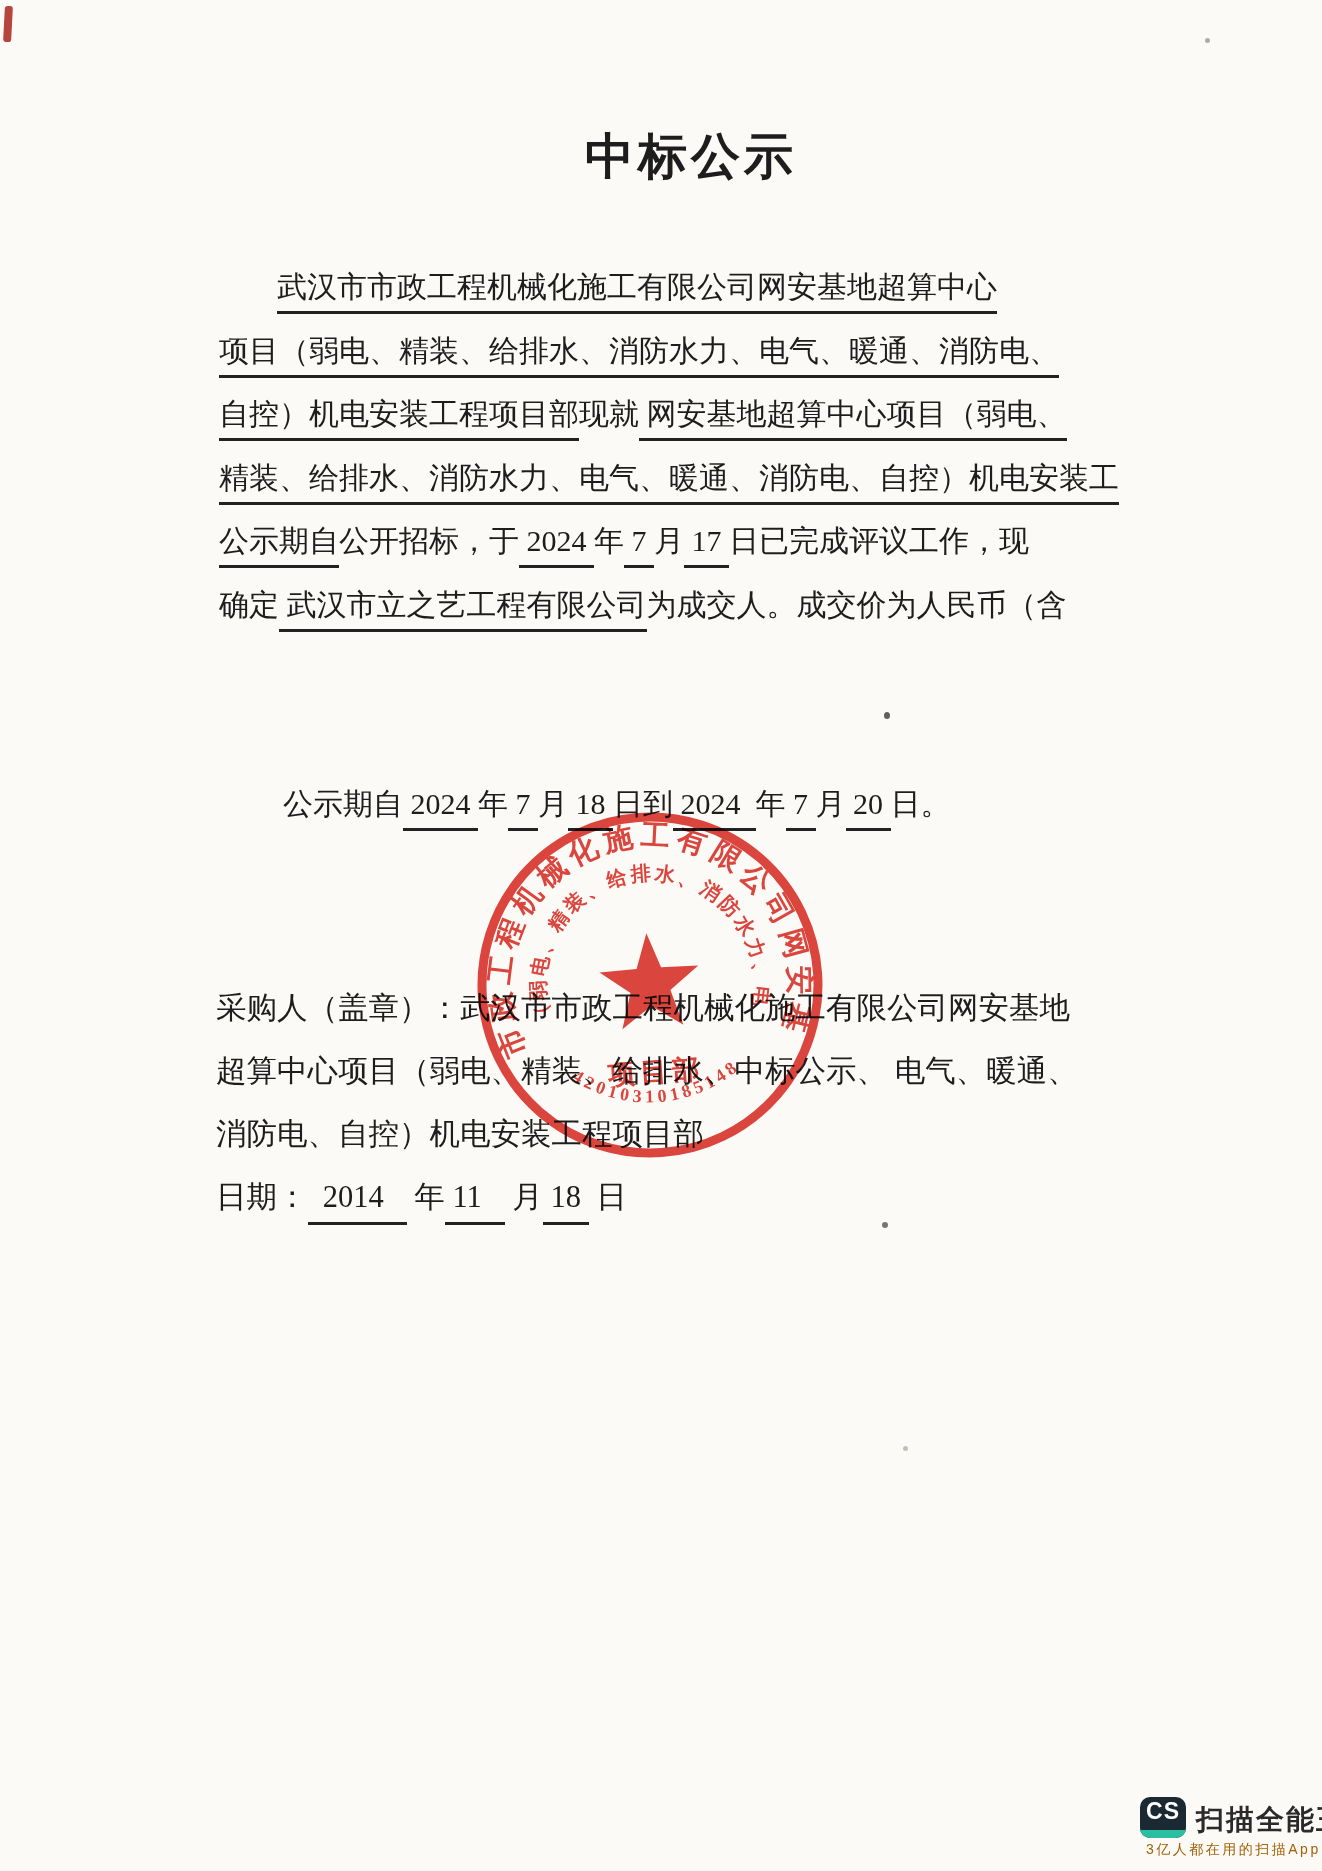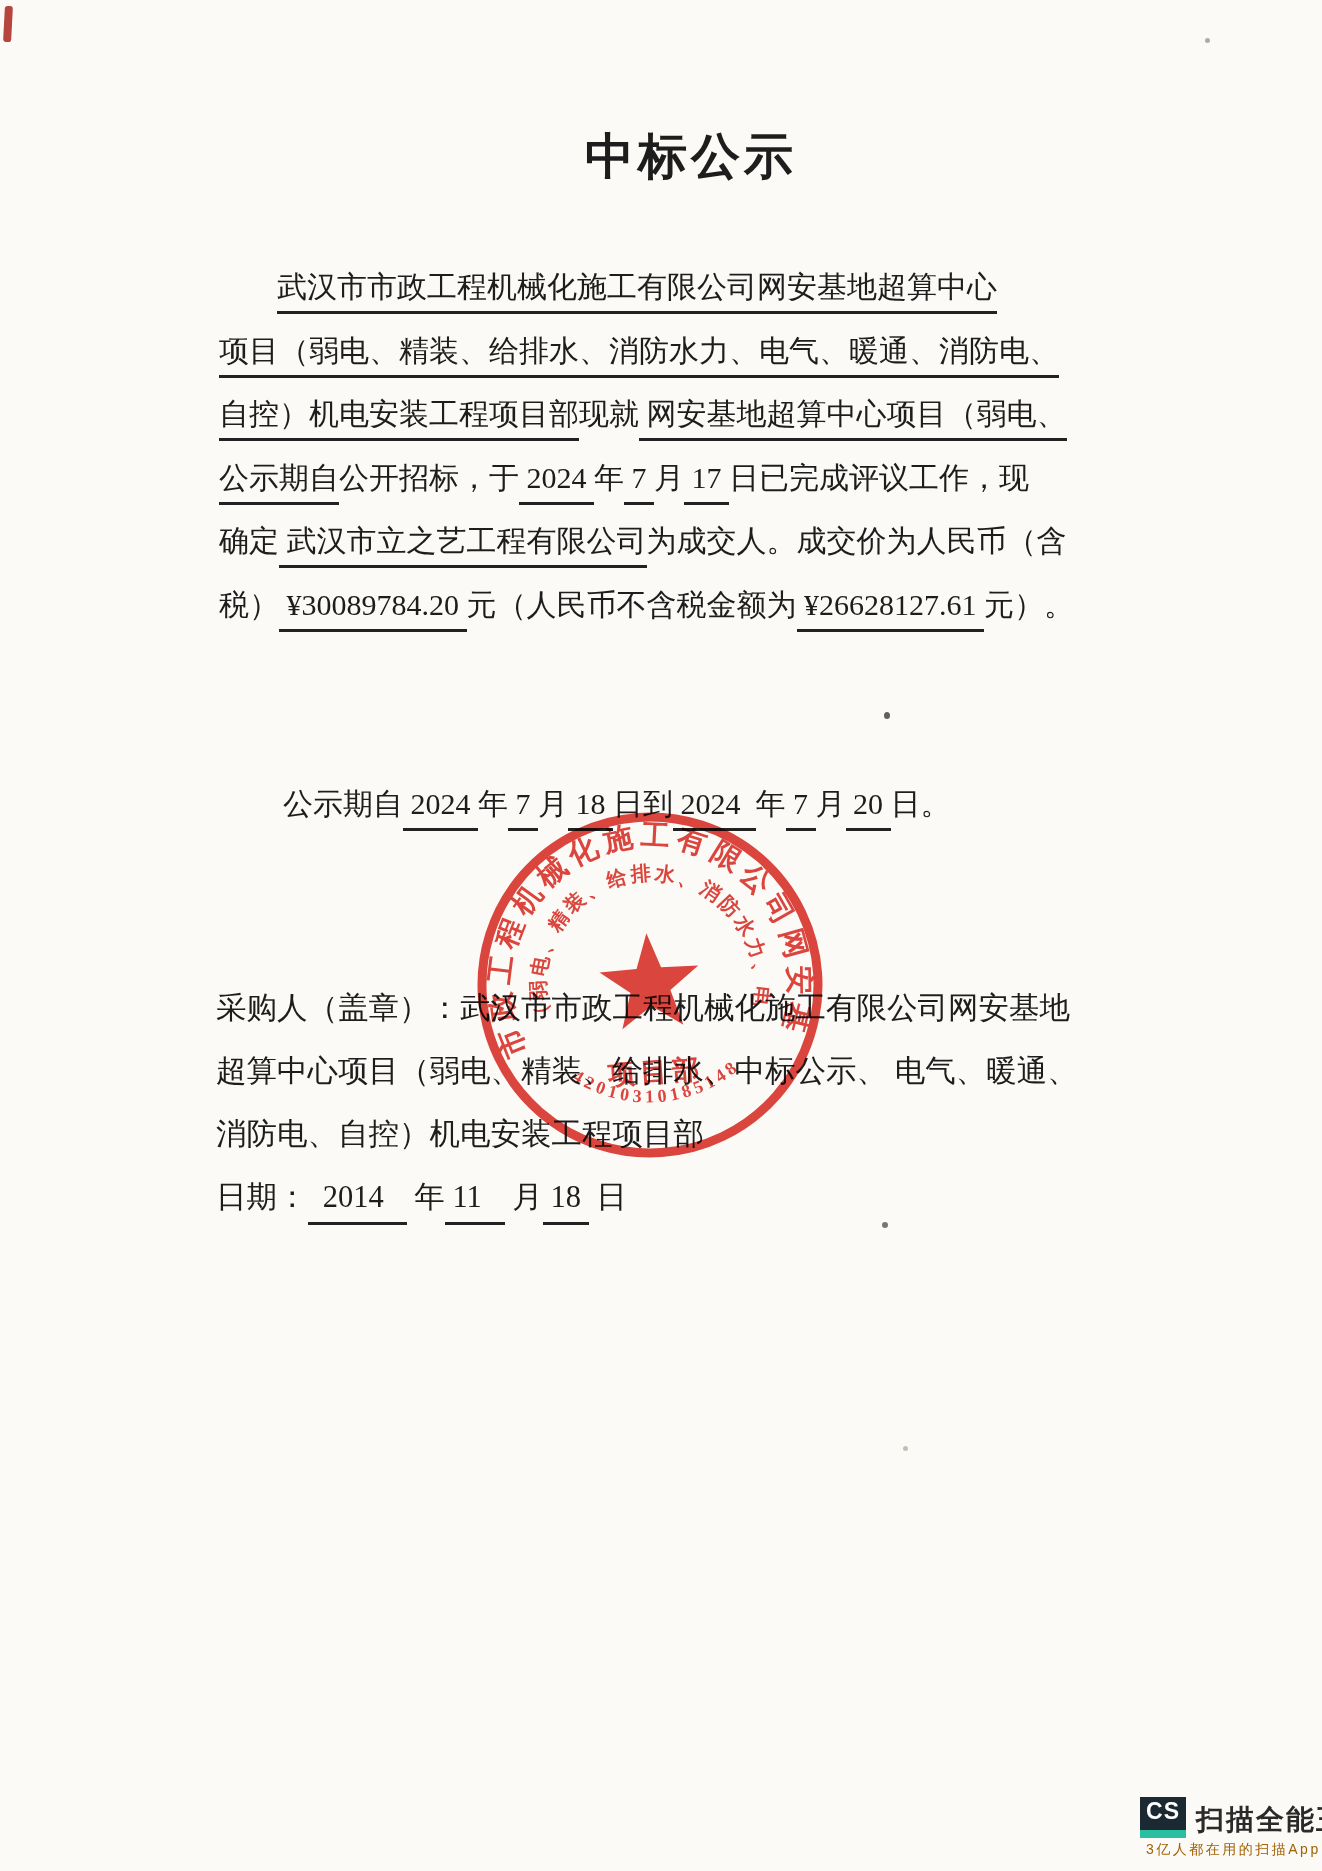--- a/index.html
+++ b/index.html
@@ -27,21 +27,21 @@
     position:absolute; left:470px; top:805px; width:360px; height:360px;
     color:#d7231a; opacity:.84; mix-blend-mode:multiply;
     transform:rotate(-4deg);
   }
 
   
   .wm { position:absolute; left:1140px; top:1795px; width:230px; height:64px;
         font-family:"Liberation Sans","DejaVu Sans",sans-serif; }
   .wm-icon {
     position:absolute; left:0; top:2px; width:46px; height:41px;
-    background:#1b2a32; border-radius:0; overflow:hidden;
+    background:#1b2a32; border-radius:10px; overflow:hidden;
   }
   .wm-icon .cs {
     position:absolute; left:0; top:1px; width:100%; text-align:center;
     color:#fff; font-weight:bold; font-size:23px; letter-spacing:1px;
   }
   .wm-icon .strip { position:absolute; left:0; bottom:0; width:100%; height:8px; background:#2bbfa1; }
   .wm-name { position:absolute; left:56px; top:6px; font-size:28px; font-weight:600; color:#2a2a2a; letter-spacing:2px; white-space:nowrap; }
   .wm-tag  { position:absolute; left:6px; top:46px; font-size:14px; color:#a16207; letter-spacing:2.5px; white-space:nowrap; }
 
   
@@ -62,23 +62,23 @@
   <div class="speck dot2"></div>
   <div class="speck dot3"></div>
   <div class="speck dot4"></div>
 
   <div class="title">中标公示</div>
 
   <div class="textblock para">
       <div class="line indent"><span class="u">武汉市市政工程机械化施工有限公司网安基地超算中心</span></div>
       <div class="line"><span class="u">项目（弱电、精装、给排水、消防水力、电气、暖通、消防电、</span></div>
       <div class="line"><span class="u">自控）机电安装工程项目部</span><span>现就</span><span class="u"> 网安基地超算中心项目（弱电、</span></div>
+      <div class="line"><span class="u">精装、给排水、消防水力、电气、暖通、消防电、自控）机电安装工</span></div>
       <div class="line"><span class="u">公示期自</span><span>公开招标，于</span><span class="u"> 2024 </span><span>年</span><span class="u"> 7 </span><span>月</span><span class="u"> 17 </span><span>日已完成评议工作，现</span></div>
       <div class="line"><span>确定</span><span class="u"> 武汉市立之艺工程有限公司</span><span>为成交人。成交价为人民币（含</span></div>
-      <div class="line"><span>税）</span><span class="u"> ¥30089784.20 </span><span>元（人民币不含税金额为</span><span class="u"> ¥26628127.61 </span><span>元）。</span></div>
     </div>
 
   <div class="textblock notice">
       <div class="line indent2"><span>公示期自</span><span class="u"> 2024 </span><span>年</span><span class="u"> 7 </span><span>月</span><span class="u"> 18 </span><span>日到</span><span class="u"> 2024  </span><span>年</span><span class="u"> 7 </span><span>月</span><span class="u"> 20 </span><span>日。</span></div>
     </div>
 
   <div class="textblock signer">
       <div class="line"><span>采购人（盖章）：武汉市市政工程机械化施工有限公司网安基地</span></div>
       <div class="line"><span>超算中心项目（弱电、精装、给排水、中标公示、 电气、暖通、</span></div>
       <div class="line"><span>消防电、自控）机电安装工程项目部</span></div>

